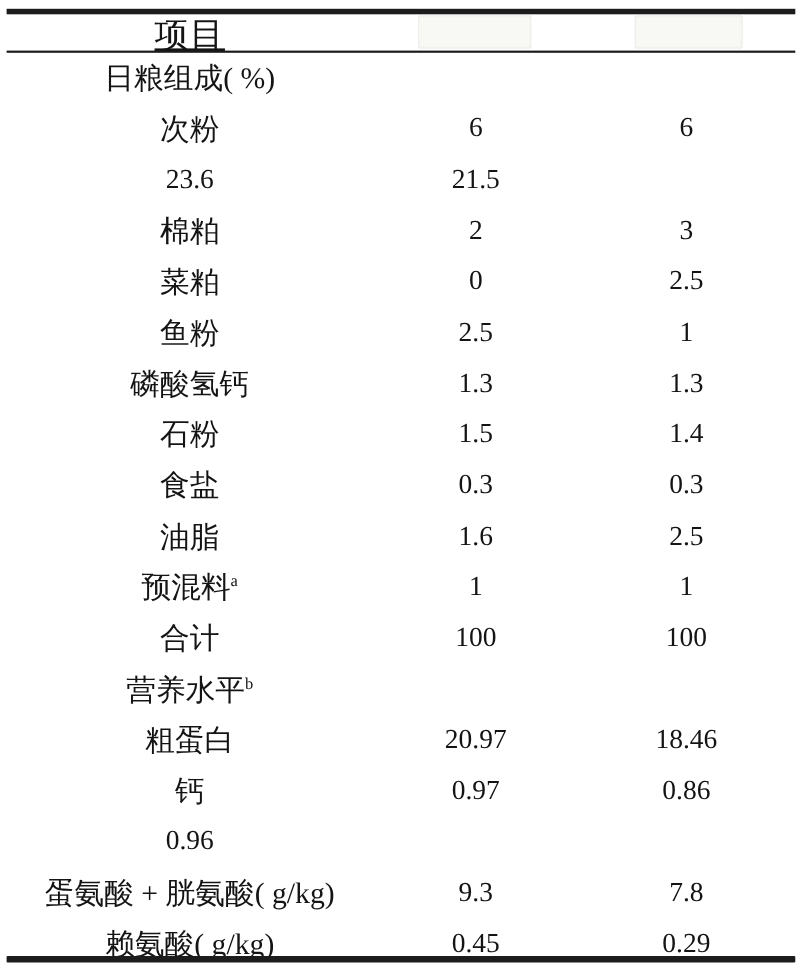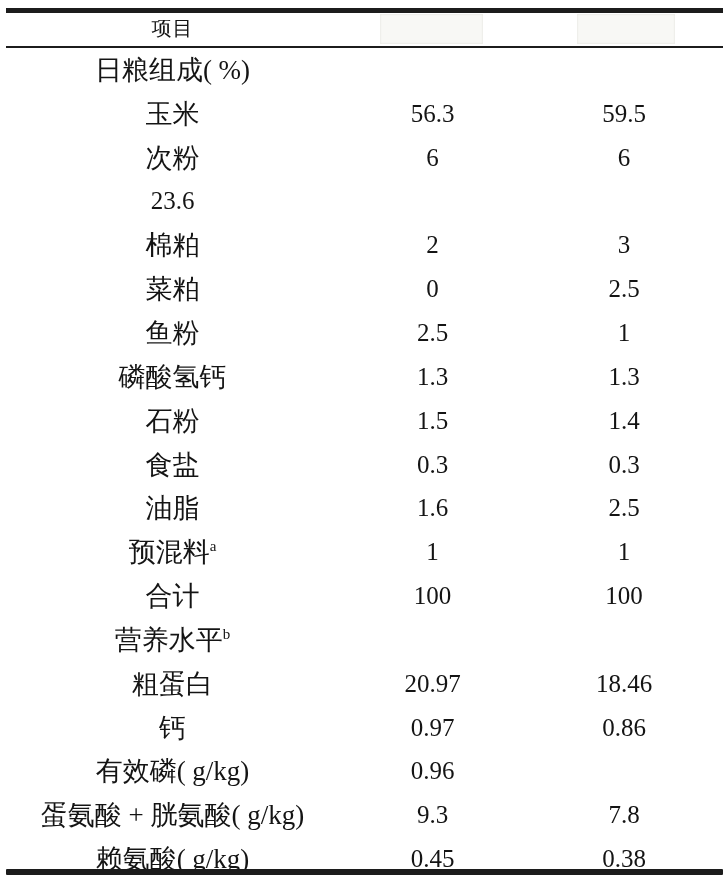--- a/index.html
+++ b/index.html
@@ -13,21 +13,21 @@
   }
   .rule{position:absolute;left:6px;right:5px;background:#1c1c1c;}
   .rule-top{top:8px;height:5px;}
   .rule-mid{top:46px;height:2px;}
   .rule-bottom{top:869px;height:6px;border-radius:1px;}
   .header-row{
     position:absolute;top:11px;left:0;right:0;height:35px;
     display:grid;grid-template-columns:345px 175px 208px;
     align-items:center;
   }
-  .header-label{text-align:center;font-size:20px;letter-spacing:1px;}
+  .header-label{text-align:center;font-size:31px;letter-spacing:1px;text-decoration:underline;}
   .redacted{
     position:absolute;top:14px;height:30px;
     background:#f8f8f5;
     box-shadow:inset 0 0 2px rgba(190,190,182,0.55);
     border-radius:1px;
   }
   .redacted-1{left:380px;width:103px;}
   .redacted-2{left:577px;width:98px;}
   .rows{
     position:absolute;top:48px;left:0;right:0;height:833px;
@@ -61,34 +61,30 @@
   <div class="rule rule-mid"></div>
 
   <div class="rows">
 
     <div class="row">
       <div class="cell cell-label"><span>日粮组成( %)</span><sup></sup></div>
       <div class="cell cell-val"></div>
       <div class="cell cell-val"></div>
     </div>
 
-    <div class="row">
-      <div class="cell cell-label"><span>玉米</span><sup></sup></div>
-      <div class="cell cell-val">56.3</div>
-      <div class="cell cell-val">59.5</div>
-    </div>
 
     <div class="row">
       <div class="cell cell-label"><span>次粉</span><sup></sup></div>
       <div class="cell cell-val">6</div>
       <div class="cell cell-val">6</div>
     </div>
 
     <div class="row">
       <div class="cell cell-val">23.6</div>
+      <div class="cell cell-val">21.5</div>
     </div>
 
     <div class="row">
       <div class="cell cell-label"><span>棉粕</span><sup></sup></div>
       <div class="cell cell-val">2</div>
       <div class="cell cell-val">3</div>
     </div>
 
     <div class="row">
       <div class="cell cell-label"><span>菜粕</span><sup></sup></div>
@@ -151,33 +147,32 @@
       <div class="cell cell-val">18.46</div>
     </div>
 
     <div class="row">
       <div class="cell cell-label"><span>钙</span><sup></sup></div>
       <div class="cell cell-val">0.97</div>
       <div class="cell cell-val">0.86</div>
     </div>
 
     <div class="row">
-      <div class="cell cell-label"><span>有效磷( g/kg)</span><sup></sup></div>
       <div class="cell cell-val">0.96</div>
     </div>
 
     <div class="row">
       <div class="cell cell-label"><span>蛋氨酸 + 胱氨酸( g/kg)</span><sup></sup></div>
       <div class="cell cell-val">9.3</div>
       <div class="cell cell-val">7.8</div>
     </div>
 
     <div class="row">
       <div class="cell cell-label"><span>赖氨酸( g/kg)</span><sup></sup></div>
       <div class="cell cell-val">0.45</div>
-      <div class="cell cell-val">0.38</div>
+      <div class="cell cell-val">0.29</div>
     </div>
 
   </div>
 
   <div class="rule rule-bottom"></div>
 
 </div>
 
 </body></html>

